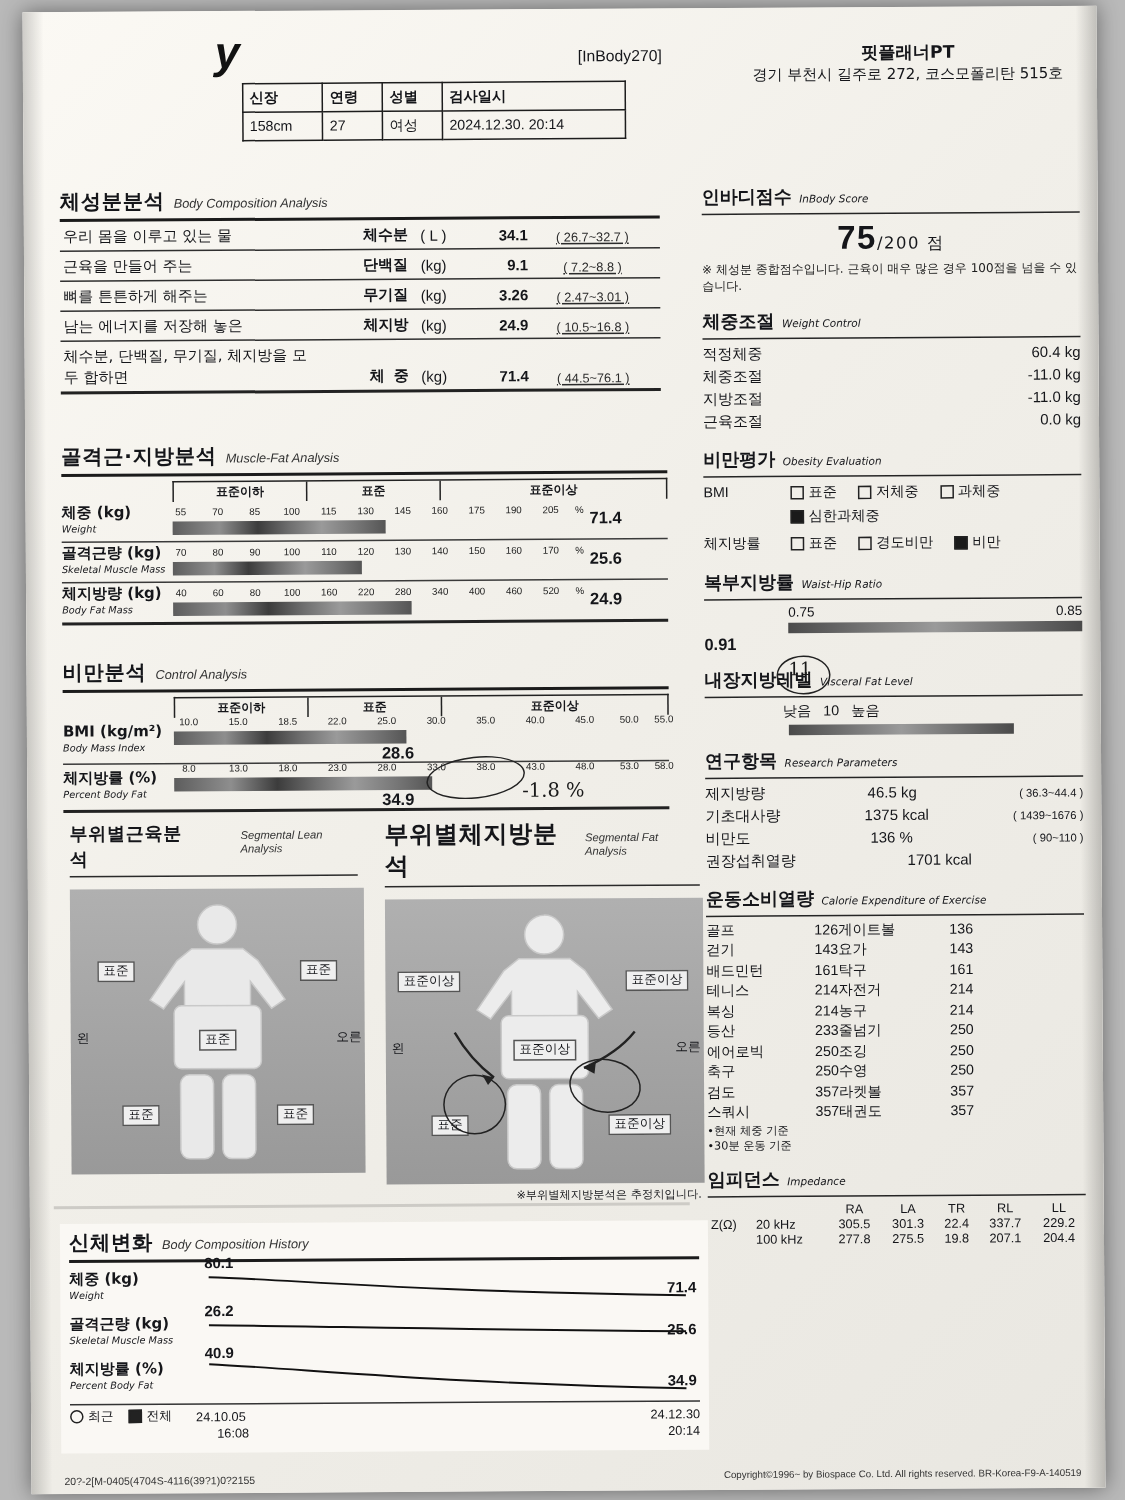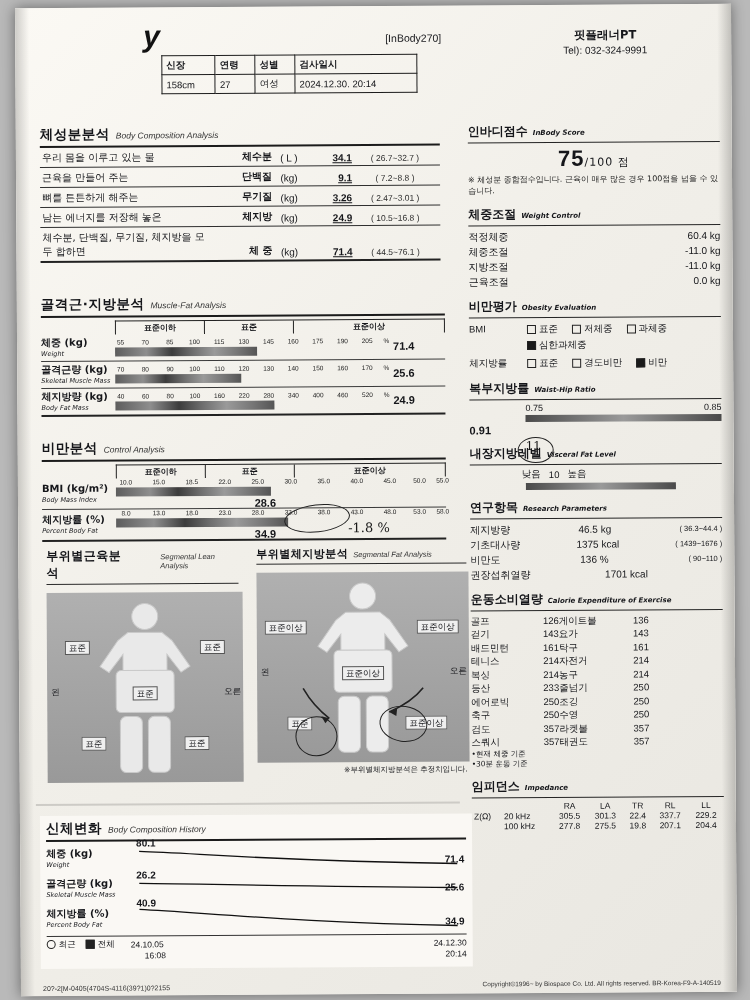--- a/index.html
+++ b/index.html
@@ -38,24 +38,24 @@
   #idtable td{border:1px solid #1d1d1d;padding:2px 4px;height:14px;vertical-align:middle;}
   #idtable tr.h td{font-weight:bold;}
 
   
   .block{position:absolute;}
 
   
   #bca{left:24px;top:118px;width:400px;}
   .bcarow{display:flex;align-items:flex-end;border-bottom:1px solid #2f2f2f;padding:3px 2px 2px 2px;font-size:10px;}
   .bcarow .desc{flex:1;}
-  .bcarow .nm{width:66px;text-align:right;font-weight:bold;}
+  .bcarow .nm{width:66px;text-align:right;font-weight:bold;font-family:Liberation Mono, monospace;}
   .bcarow .un{width:34px;text-align:center;}
-  .bcarow .vl{width:46px;text-align:right;font-weight:bold;text-decoration:underline;}
-  .bcarow .rg{width:86px;text-align:center;font-size:8.5px;color:#2b2b2b;}
+  .bcarow .vl{width:46px;text-align:right;font-weight:bold;}
+  .bcarow .rg{width:86px;text-align:center;font-size:8.5px;color:#2b2b2b;text-decoration:underline;}
 
   
   #mfa{left:24px;top:288px;width:404px;}
   .scalehdr{display:flex;font-size:8px;border:1px solid #222;border-bottom:none;}
   .scalehdr div{text-align:center;padding:1px 0;border-right:1px solid #222;font-weight:bold;}
   .scalehdr div:last-child{border-right:none;}
   .barrow{display:flex;align-items:center;height:26px;border-bottom:1px solid #3a3a3a;}
   .barlabel{width:74px;font-size:10px;font-weight:bold;line-height:1.05;}
   .barlabel .en{font-size:6.5px;font-weight:normal;font-style:italic;}
   .ticks{position:relative;height:9px;font-size:6.5px;color:#222;}
@@ -79,21 +79,21 @@
   .histrow{display:flex;align-items:center;height:30px;}
   .histlabel{width:84px;font-size:10px;font-weight:bold;line-height:1.05;}
   .histlabel .en{font-size:6.5px;font-weight:normal;font-style:italic;}
   .histplot{position:relative;flex:1;height:30px;}
   .histplot .lbl{position:absolute;font-size:10px;font-weight:bold;}
 
   
   #right{position:absolute;left:452px;top:118px;width:252px;font-size:10px;}
   .rsec{margin-bottom:9px;}
   .rtitle{font-size:12px;font-weight:bold;display:flex;align-items:baseline;gap:5px;}
-  .rtitle .en{font-size:7px;font-style:italic;font-weight:bold;}
+  .rtitle .en{font-size:7px;font-style:italic;font-weight:normal;}
   .rline{height:1px;background:#252525;margin:2px 0 3px 0;}
   .kv{display:flex;justify-content:space-between;font-size:10px;line-height:15px;}
   .kv .k{}
   .kv .v{font-variant-numeric:tabular-nums;}
   .score{font-size:22px;font-weight:bold;text-align:center;letter-spacing:1px;}
   .score small{font-size:11px;font-weight:normal;}
   .note{font-size:8px;line-height:1.35;color:#1c1c1c;}
   .chk{display:inline-block;width:7px;height:7px;border:1px solid #222;margin-right:3px;vertical-align:middle;}
   .chkline{display:flex;gap:14px;align-items:center;font-size:9.5px;line-height:16px;}
   .minibar{height:7px;background:linear-gradient(90deg,#4a4a4a,#9a9a9a,#4a4a4a);margin:2px 0;}
@@ -118,21 +118,21 @@
   <div class="tint"></div>
   <div class="shadowEdge"></div>
   <div class="shadowEdge r"></div>
 
   <div class="content">
 
     <div id="logo">y</div>
     <div id="inbody-model">[InBody270]</div>
     <div id="clinic">
       <div class="cname ko">핏플래너PT</div>
-      <div>Tel): 032-324-9991</div>
+      <div class="ko">경기 부천시 길주로 272, 코스모폴리탄 515호</div>
     </div>
 
     <table id="idtable">
       <tbody>
           <tr class="h">
         <td class="ko">신장</td>
         <td class="ko">연령</td>
         <td class="ko">성별</td>
         <td class="ko">검사일시</td>
       </tr>
@@ -369,21 +369,21 @@
         <div class="seg-tag ko" style="left:50%;transform:translateX(-50%);top:94px;">표준</div>
         <div class="seg-tag ko" style="left:34px;top:144px;">표준</div>
         <div class="seg-tag ko" style="right:34px;top:144px;">표준</div>
         <div class="ko" style="position:absolute;left:4px;top:94px;font-size:8.5px;">왼</div>
         <div class="ko" style="position:absolute;right:2px;top:94px;font-size:8.5px;">오른</div>
       </div>
     </div>
 
     <div class="block" id="segR">
       <div style="display:flex;align-items:baseline;gap:5px;">
-        <span class="sec-title ko" style="font-size:11px;">부위별체지방분석</span>
+        <span class="sec-title ko" style="font-size:16px;">부위별체지방분석</span>
         <span class="sec-sub" style="font-size:7.5px;">Segmental Fat Analysis</span>
       </div>
       <div class="hr" style="margin-top:2px;"></div>
       <div class="segbox r">
         <svg class="figure" width="130" height="180" viewBox="0 0 130 180">
           <g fill="#ececec" stroke="#c9c9c9">
             <circle cx="65" cy="18" r="13"></circle>
             <path d="M48 34 h34 l10 8 l18 26 l-9 6 l-14 -18 v16 h-44 v-16 l-14 18 l-9 -6 l18 -26 z"></path>
             <rect x="36" y="72" width="58" height="42" rx="5"></rect>
             <rect x="40" y="118" width="22" height="56" rx="6"></rect>
@@ -479,21 +479,21 @@
 
     <div id="right">
 
       <div class="rsec">
         <div class="rtitle ko">
             <span>인바디점수</span>
             <span class="en">InBody Score</span>
           </div>
         <div class="rline"></div>
         <div class="score">
-          <span>75</span><small class="ko">/100 점</small>
+          <span>75</span><small class="ko">/200 점</small>
         </div>
         <div class="note ko" style="margin-top:3px;">※ 체성분 종합점수입니다. 근육이 매우 많은 경우 100점을 넘을 수 있습니다.</div>
       </div>
 
       <div class="rsec">
         <div class="rtitle ko">
             <span>체중조절</span>
             <span class="en">Weight Control</span>
           </div>
         <div class="rline"></div>

